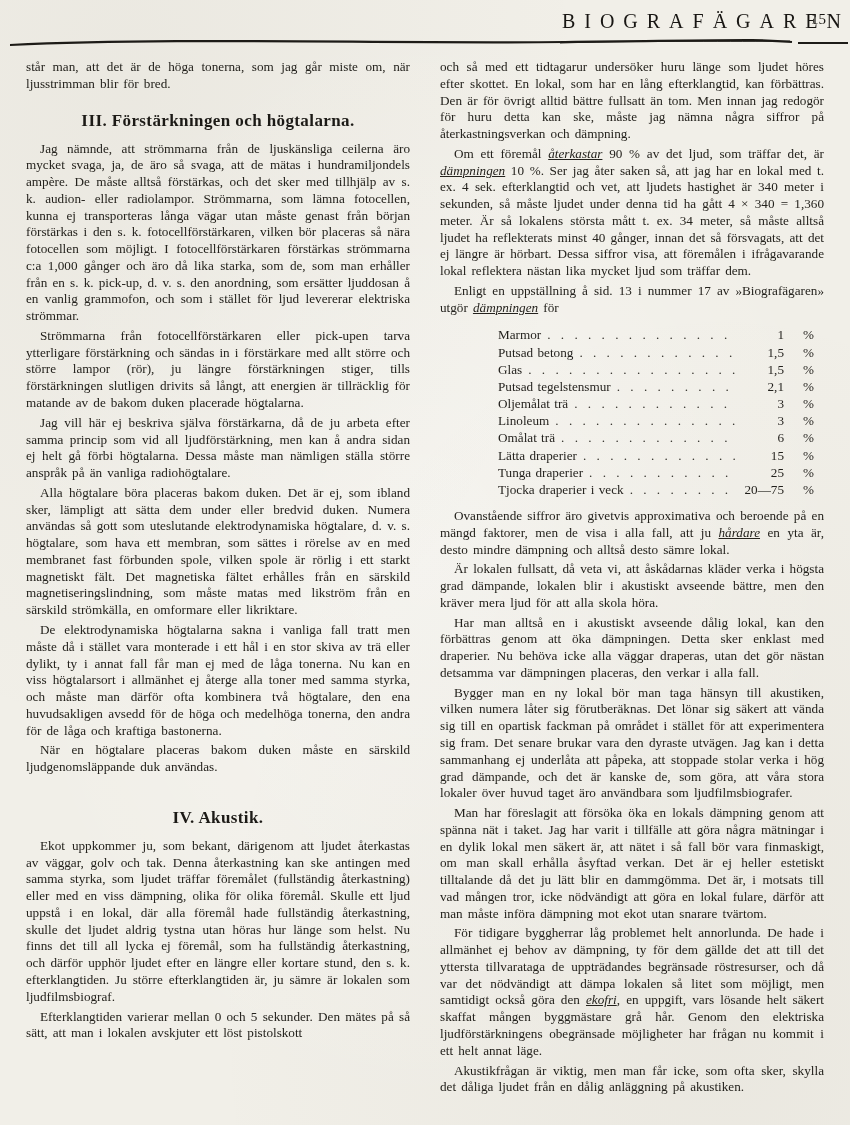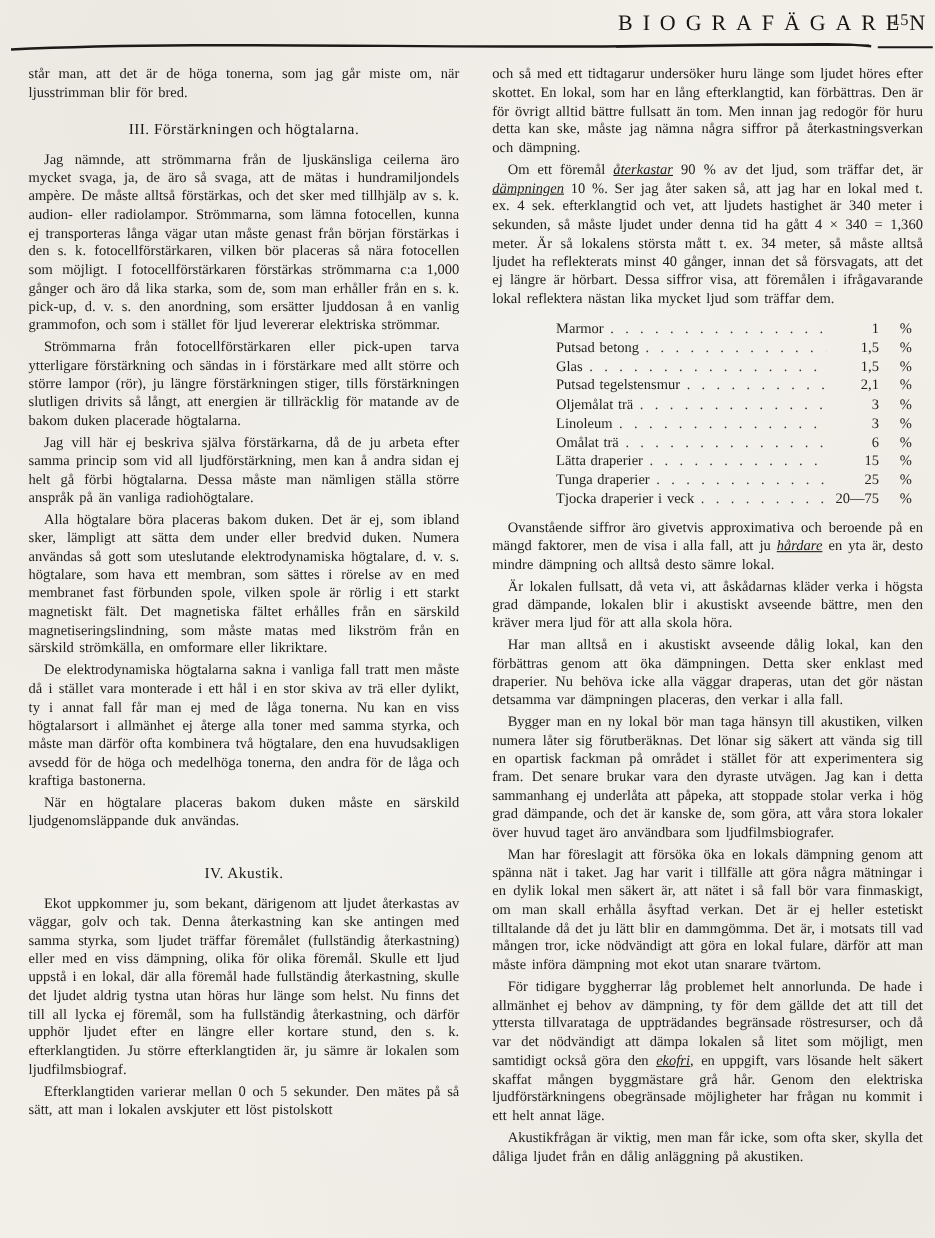--- a/index.html
+++ b/index.html
@@ -26,40 +26,40 @@
     letter-spacing:9px;
     color:#181613;
   }
   .pgnum{
     position:absolute;top:11px;right:24px;
     font-size:15px;color:#181613;
   }
   .rule{display:block;margin-top:2px;}
   .columns{
     display:flex;gap:30px;
-    padding:10px 11px 0 26px;
+    padding:10px 26px 0 26px;
     box-sizing:border-box;
   }
   .col{flex:1;min-width:0;}
   .para{
     margin:0 0 3px 0;
     text-indent:14px;
     text-align:justify;
     font-size:13.2px;
     line-height:1.27;
     word-spacing:1.8px;
     color:#24221d;
   }
   .para.noindent{text-indent:0;}
   .it{font-style:italic;text-decoration:underline;}
   .heading{
     margin:18px 0 10px 0;
     text-align:center;
-    font-size:14px;
-    font-weight:400;
+    font-size:17px;
+    font-weight:700;
     letter-spacing:0.4px;
     color:#1c1a16;
   }
   .heading.second{margin-top:32px;}
   .damping-table{
     margin:10px 10px 10px 58px;
   }
   .trow{
     display:flex;align-items:flex-end;
     font-size:13.2px;line-height:1.3;
@@ -109,20 +109,21 @@
           <p class="para"><span>Ekot uppkommer ju, som bekant, därigenom att ljudet återkastas av väggar, golv och tak. Denna återkastning kan ske antingen med samma styrka, som ljudet träffar föremålet (fullständig återkastning) eller med en viss dämpning, olika för olika föremål. Skulle ett ljud uppstå i en lokal, där alla föremål hade fullständig återkastning, skulle det ljudet aldrig tystna utan höras hur länge som helst. Nu finns det till all lycka ej föremål, som ha fullständig återkastning, och därför upphör ljudet efter en längre eller kortare stund, den s. k. efterklangtiden. Ju större efterklangtiden är, ju sämre är lokalen som ljudfilmsbiograf.</span></p>
           <p class="para"><span>Efterklangtiden varierar mellan 0 och 5 sekunder. Den mätes på så sätt, att man i lokalen avskjuter ett löst pistolskott</span></p>
         </div>
     </section>
 
     <section class="col">
       <p class="para noindent"><span>och så med ett tidtagarur undersöker huru länge som ljudet höres efter skottet. En lokal, som har en lång efterklangtid, kan förbättras. Den är för övrigt alltid bättre fullsatt än tom. Men innan jag redogör för huru detta kan ske, måste jag nämna några siffror på återkastningsverkan och dämpning.</span></p>
 
       <div>
           <p class="para"><span>Om ett föremål </span><span class="it">återkastar</span><span> 90 % av det ljud, som träffar det, är </span><span class="it">dämpningen</span><span> 10 %. Ser jag åter saken så, att jag har en lokal med t. ex. 4 sek. efterklangtid och vet, att ljudets hastighet är 340 meter i sekunden, så måste ljudet under denna tid ha gått 4 × 340 = 1,360 meter. Är så lokalens största mått t. ex. 34 meter, så måste alltså ljudet ha reflekterats minst 40 gånger, innan det så försvagats, att det ej längre är hörbart. Dessa siffror visa, att föremålen i ifrågavarande lokal reflektera nästan lika mycket ljud som träffar dem.</span></p>
+          <p class="para"><span>Enligt en uppställning å sid. 13 i nummer 17 av »Biografägaren» utgör </span><span class="it">dämpningen</span><span> för</span></p>
         </div>
 
       <div class="damping-table">
           <div class="trow">
             <span class="tlabel">Marmor</span>
             <span class="tleader">. . . . . . . . . . . . . . . . . . . . . . . . . . . . . . . . . . . . . . . . </span>
             <span class="tvalue">1</span>
             <span class="tunit">%</span>
           </div>
           <div class="trow">

